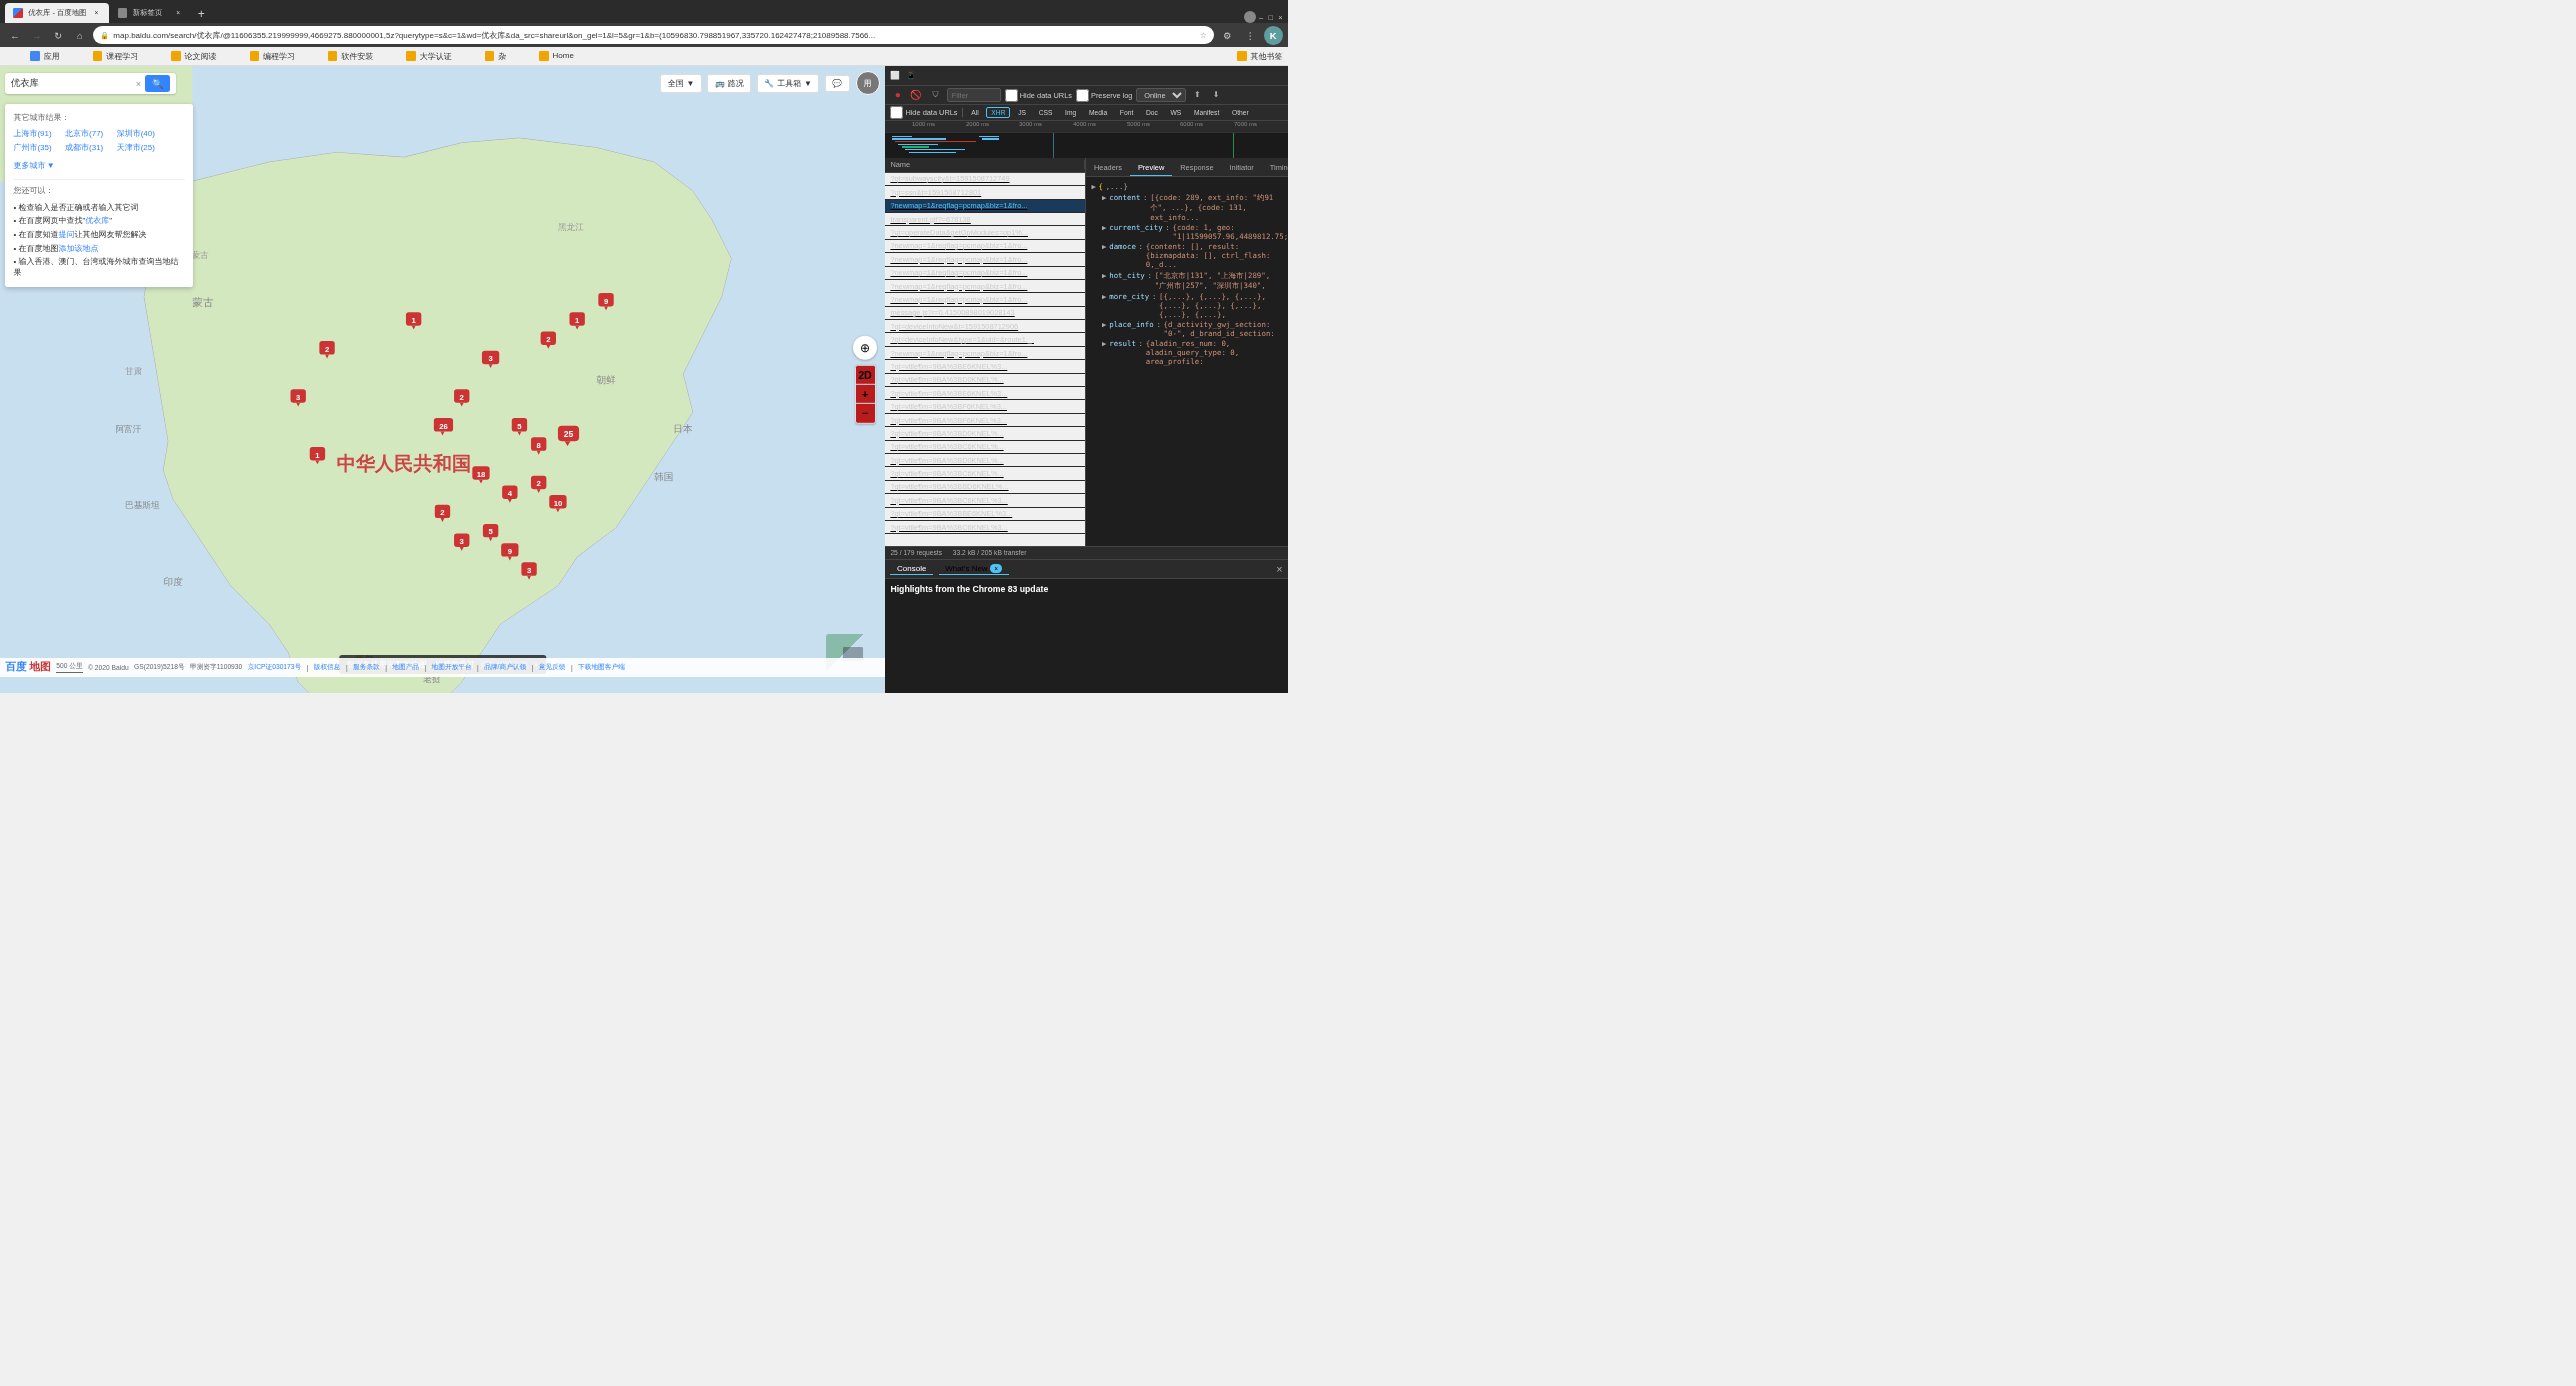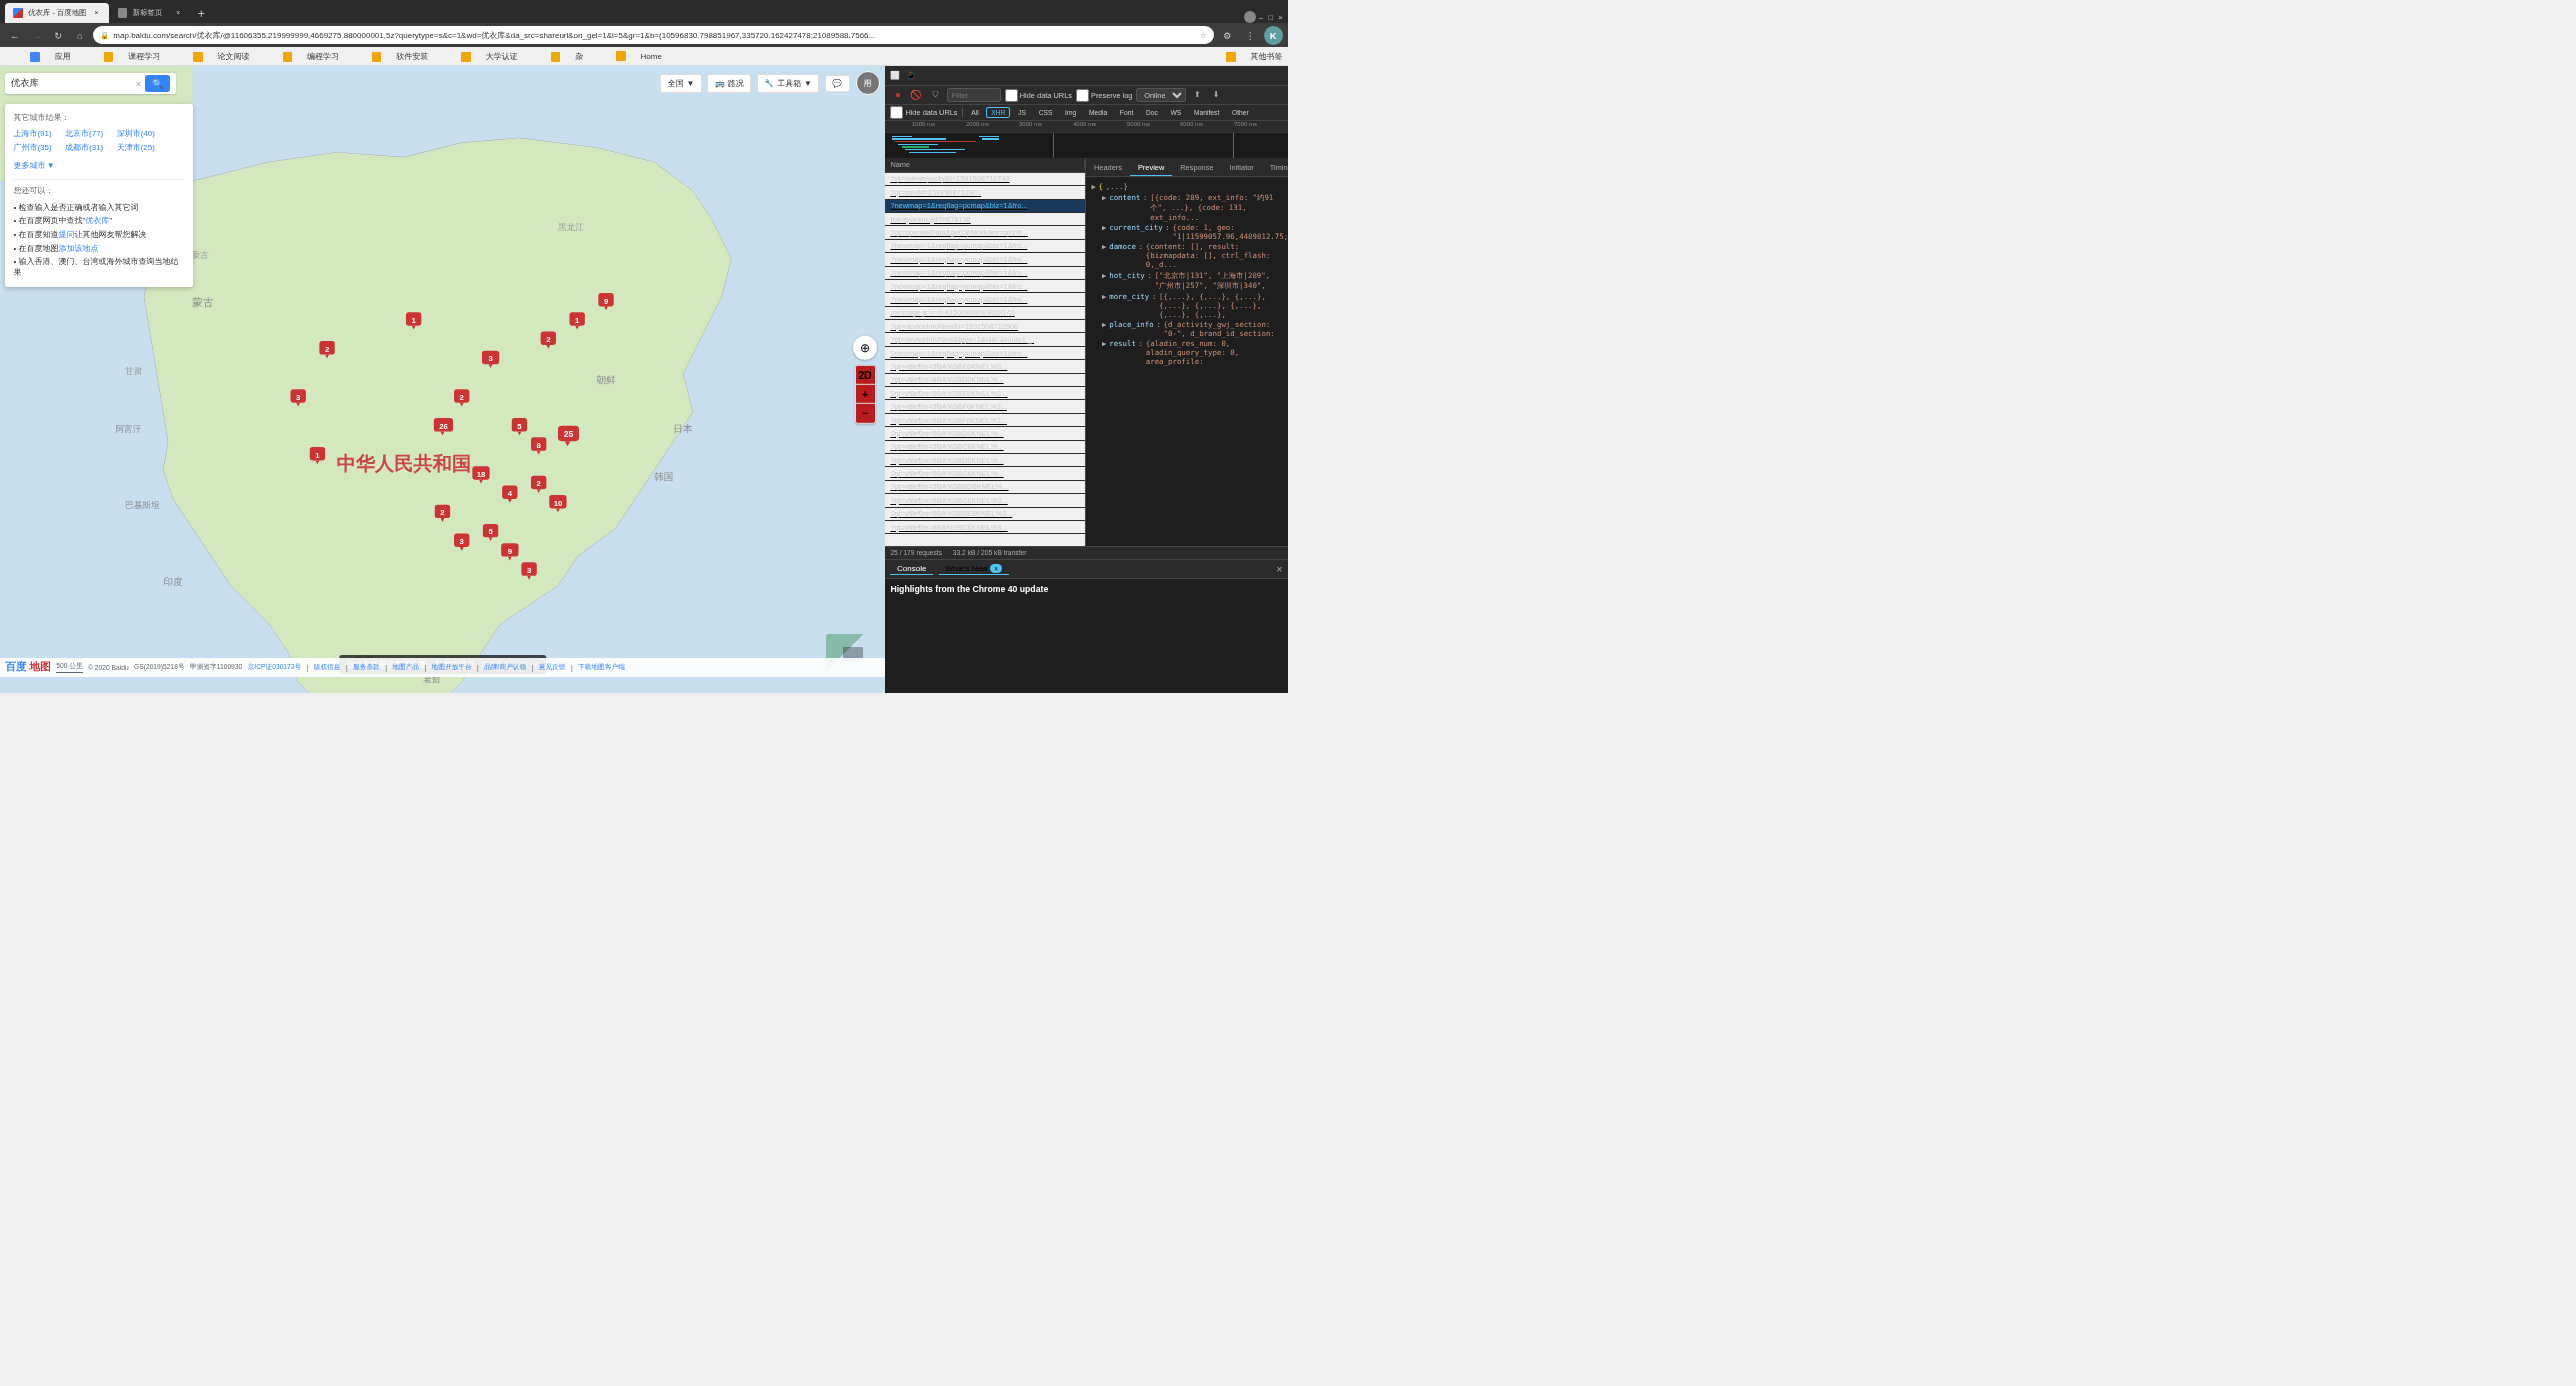--- a/index.html
+++ b/index.html
@@ -21,21 +21,21 @@
     .tabs-bar { display: flex; align-items: flex-end; height: 23px; background: #2b2b2b; padding: 0 5.4px; gap: 0.7px; }
     .tab { display: flex; align-items: center; height: 20px; padding: 0 8px; background: #3c3c3c; border-radius: 4px 4px 0 0; gap: 5.4px; cursor: pointer; max-width: 134px; min-width: 81px; color: #ccc; font-size: 8px; }
     .tab.active { background: #f0f0f0; color: #333; }
     .tab-favicon { width: 9.4px; height: 9.4px; background: #4285f4; border-radius: 1.3px; flex-shrink: 0; }
     .tab-title { flex: 1; overflow: hidden; text-overflow: ellipsis; white-space: nowrap; font-size: 7.4px; }
     .tab-close { width: 9.4px; height: 9.4px; border-radius: 50%; display: flex; align-items: center; justify-content: center; font-size: 6.7px; }
     .new-tab-btn { width: 19px; height: 19px; border: none; background: transparent; color: #ccc; font-size: 12px; cursor: pointer; display: flex; align-items: center; justify-content: center; }
 
     
     .bookmarks-bar { height: 19px; background: #f0f0f0; display: flex; align-items: center; padding: 0 5.4px; gap: 8px; border-bottom: 0.7px solid #ddd; }
-    .bookmark-item { display: flex; align-items: flex-end; gap: 15px; color: #333; font-size: 8px; cursor: pointer; white-space: nowrap; padding-left: 25px; }
+    .bookmark-item { display: flex; align-items: center; gap: 4px; color: #333; font-size: 8px; cursor: pointer; white-space: nowrap; padding-left: 25px; }
     .bookmark-icon { width: 9.4px; height: 9.4px; background: #4285f4; border-radius: 1.3px; flex-shrink: 0; }
 
     
     .main-content { display: flex; height: calc(693px - 24px - 23px - 19px); }
 
     
     .map-area { flex: 1; position: relative; overflow: hidden; }
 
     
     .map-header { position: absolute; top: 0; left: 0; right: 0; display: flex; align-items: center; padding: 5.4px; gap: 5.4px; z-index: 10; }
@@ -666,19 +666,19 @@
     <div class="console-panel">
       <div class="console-toolbar">
         <div class="console-tab active">Console</div>
         <div style="display:flex;align-items:center;gap:2.7px;padding:1.3px 6.7px;cursor:pointer;border-bottom:1.3px solid #4fc3f7;">
           <span>What's New</span>
           <span class="whats-new-badge">×</span>
         </div>
         <div class="close-btn">×</div>
       </div>
       <div class="console-content">
-        <div class="console-highlight">Highlights from the Chrome 40 update</div>
+        <div class="console-highlight">Highlights from the Chrome 83 update</div>
       </div>
     </div>
 
   </div>
 </div>
 
 
 </body></html>

